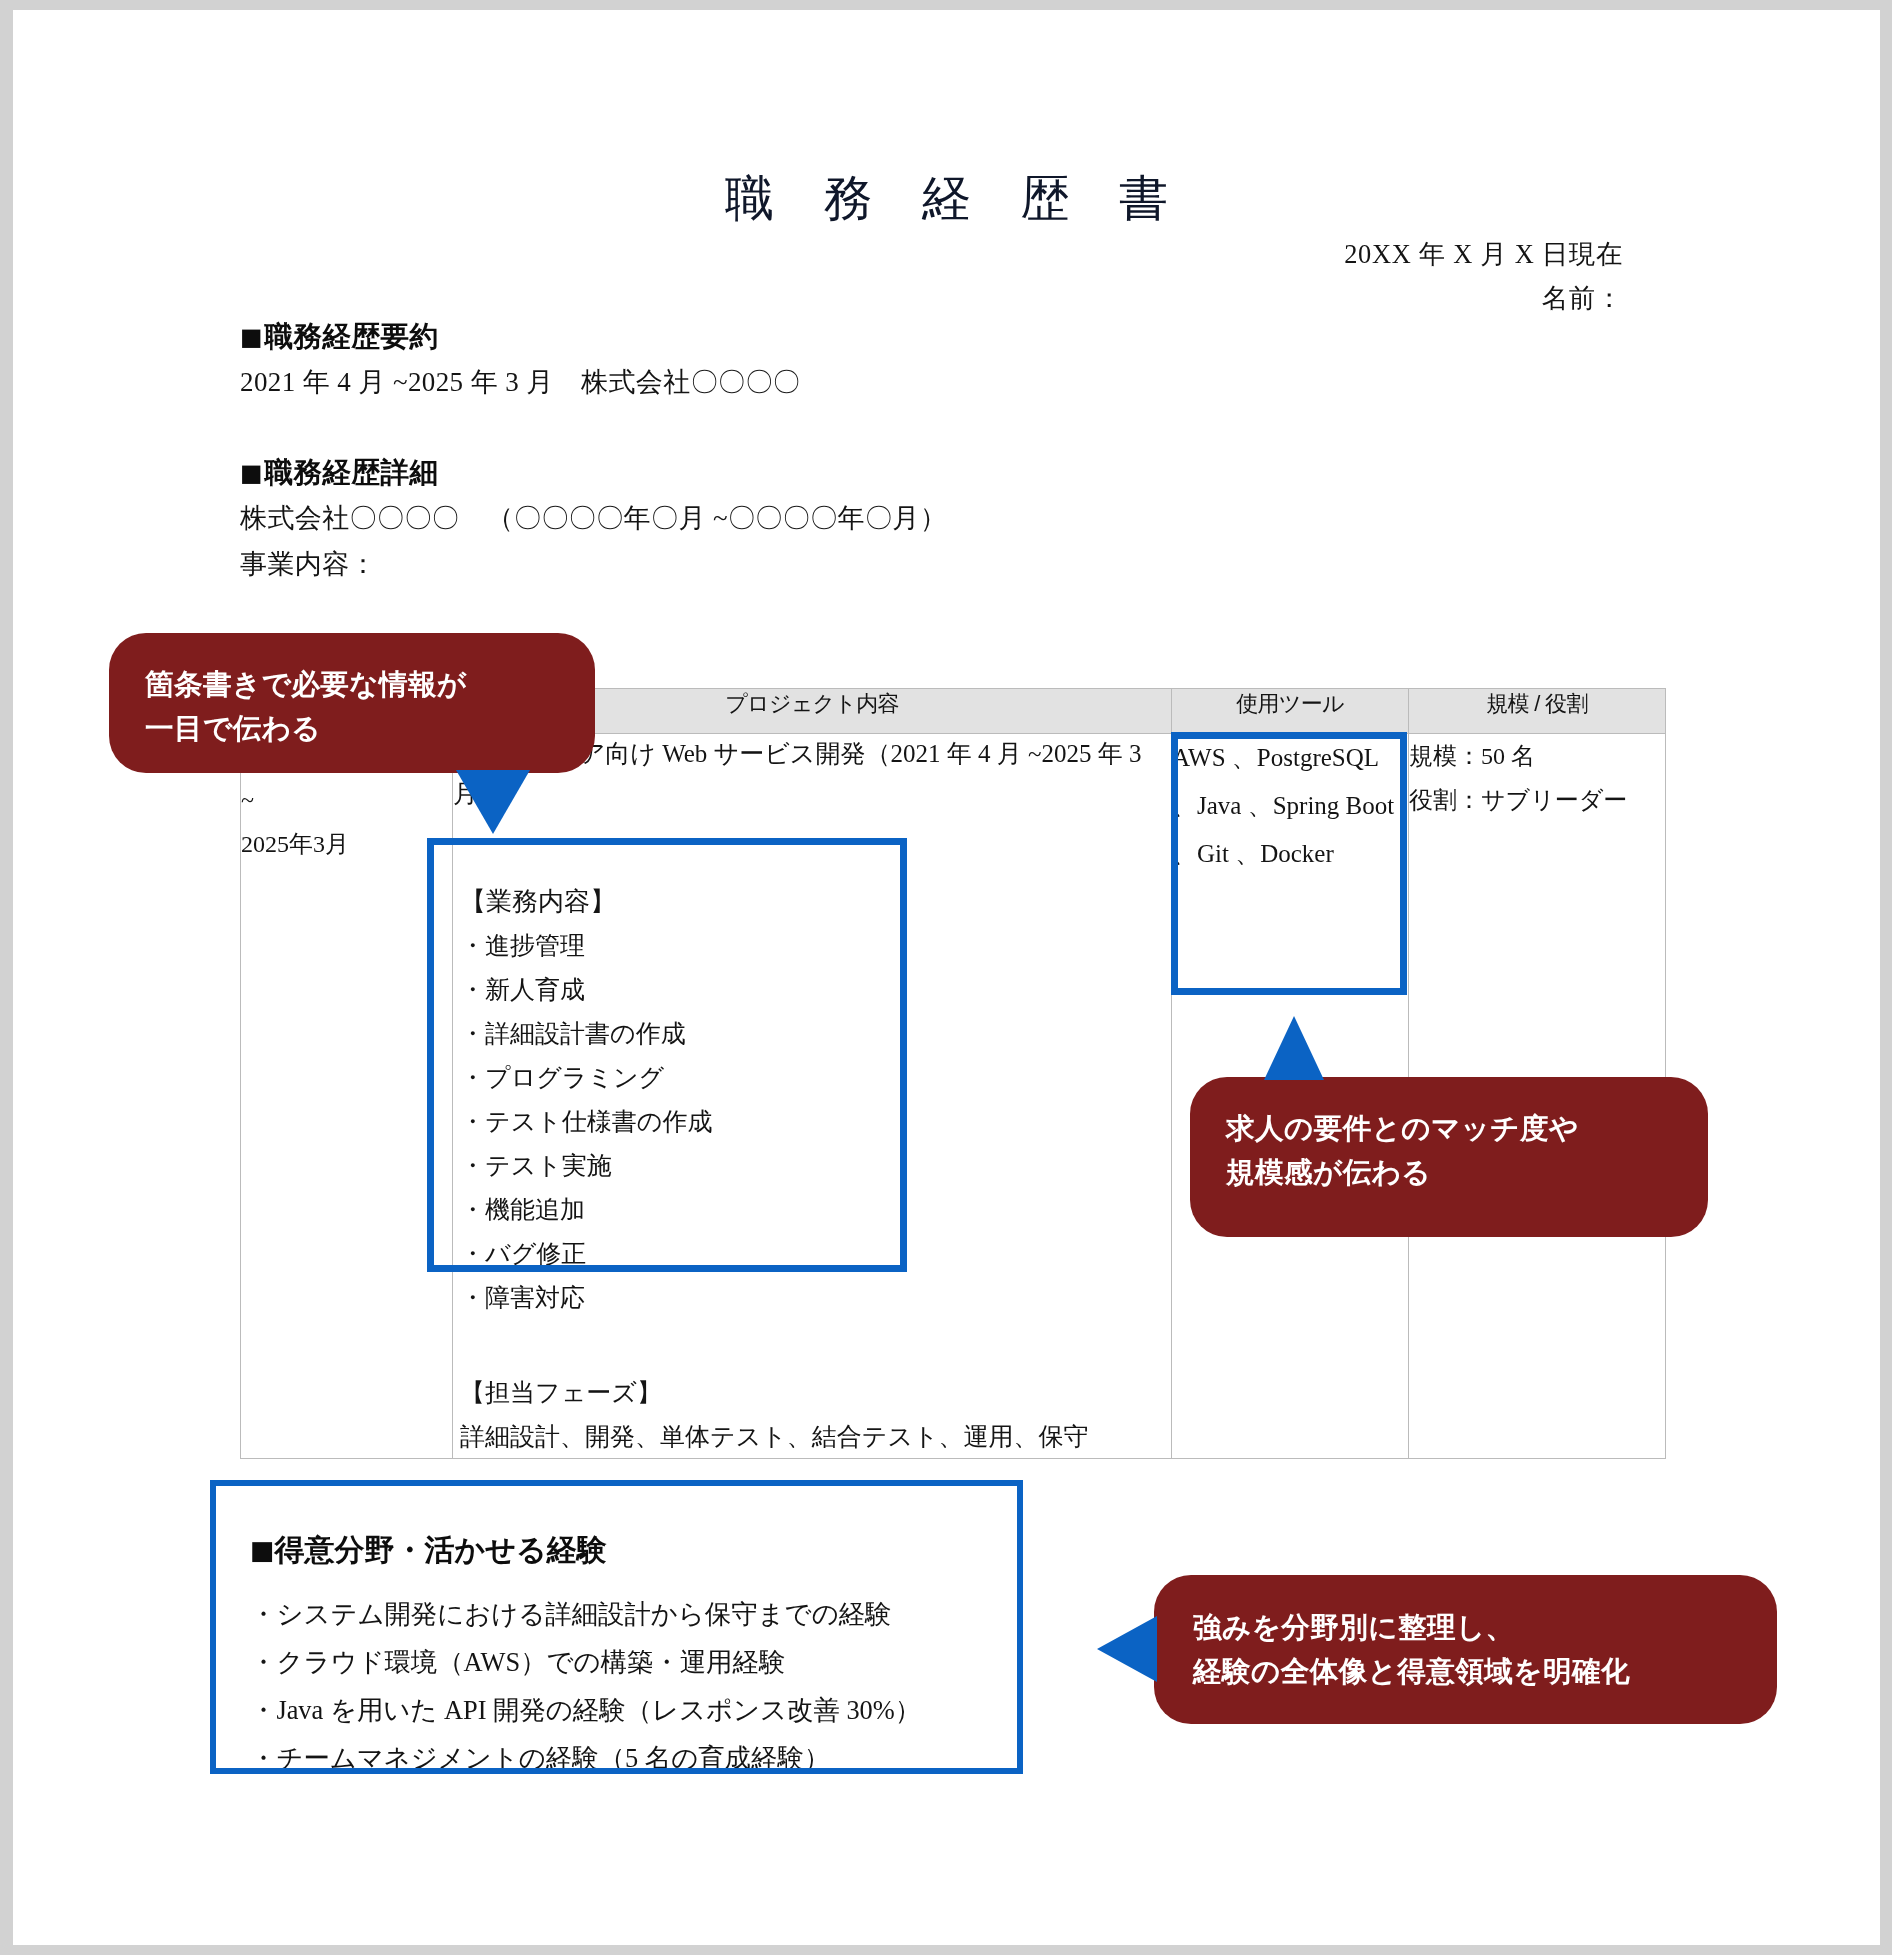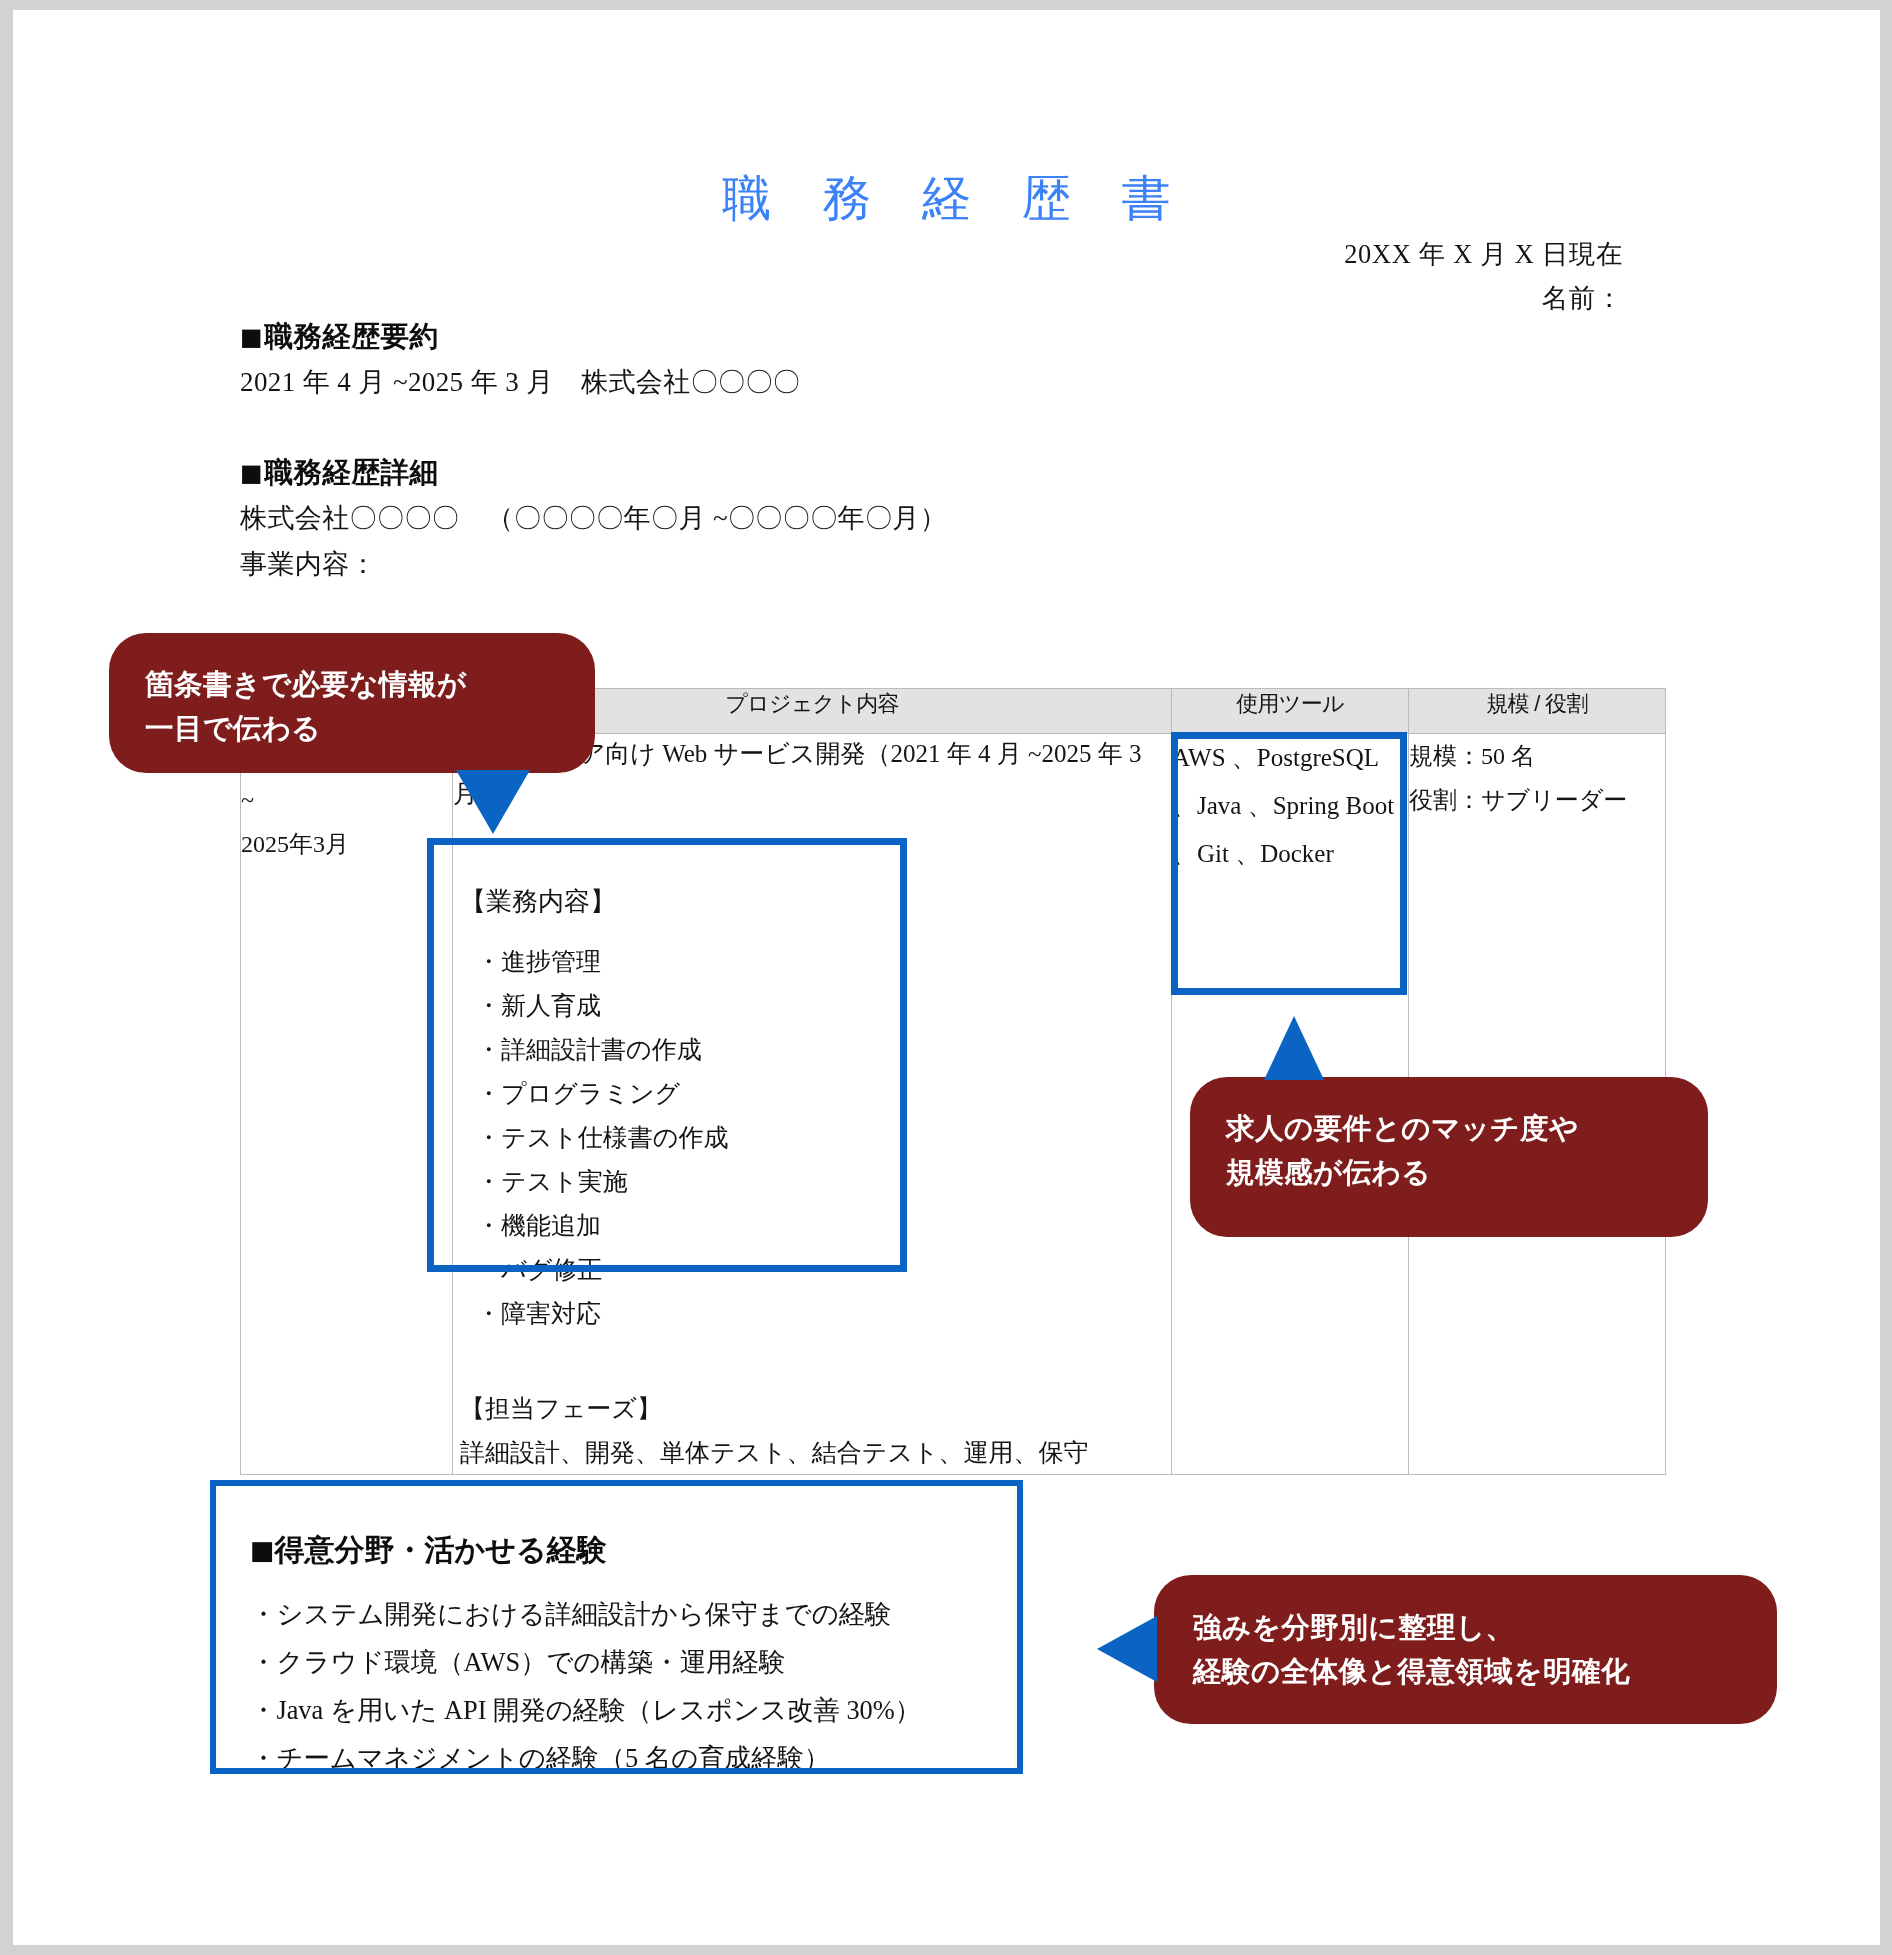--- a/index.html
+++ b/index.html
@@ -27,22 +27,22 @@
   
   .doc-title {
     position: absolute;
     left: 0;
     top: 156px;
     width: 1867px;
     text-align: center;
     font-size: 49px;
     letter-spacing: 18.6px;
     text-indent: 18.6px;
-    color: #3b82f6;
-    font-family: Liberation Sans, sans-serif;
+    color: #0f172a;
+    font-family: Liberation Serif, serif;
     font-weight: 400;
   }
 
   .doc-date {
     position: absolute;
     right: 257px;
     top: 227px;
     font-size: 26.4px;
     color: #141414;
     letter-spacing: 0.7px;
@@ -149,21 +149,21 @@
   .proj-title { white-space: normal; }
 
   .task-block {
     margin-top: 66px;
     margin-left: 7.1px;
     line-height: 44px;
   }
   .task-head { font-size: 26px; }
   .task-block ul {
     list-style: none;
-    margin: 16px;
+    margin: 0;
     padding: 0;
   }
   .task-block li { font-size: 25px; }
   .task-block li::before {
     content: "・";
     display: inline-block;
   }
 
   .phase-block {
     margin-top: 50px;

